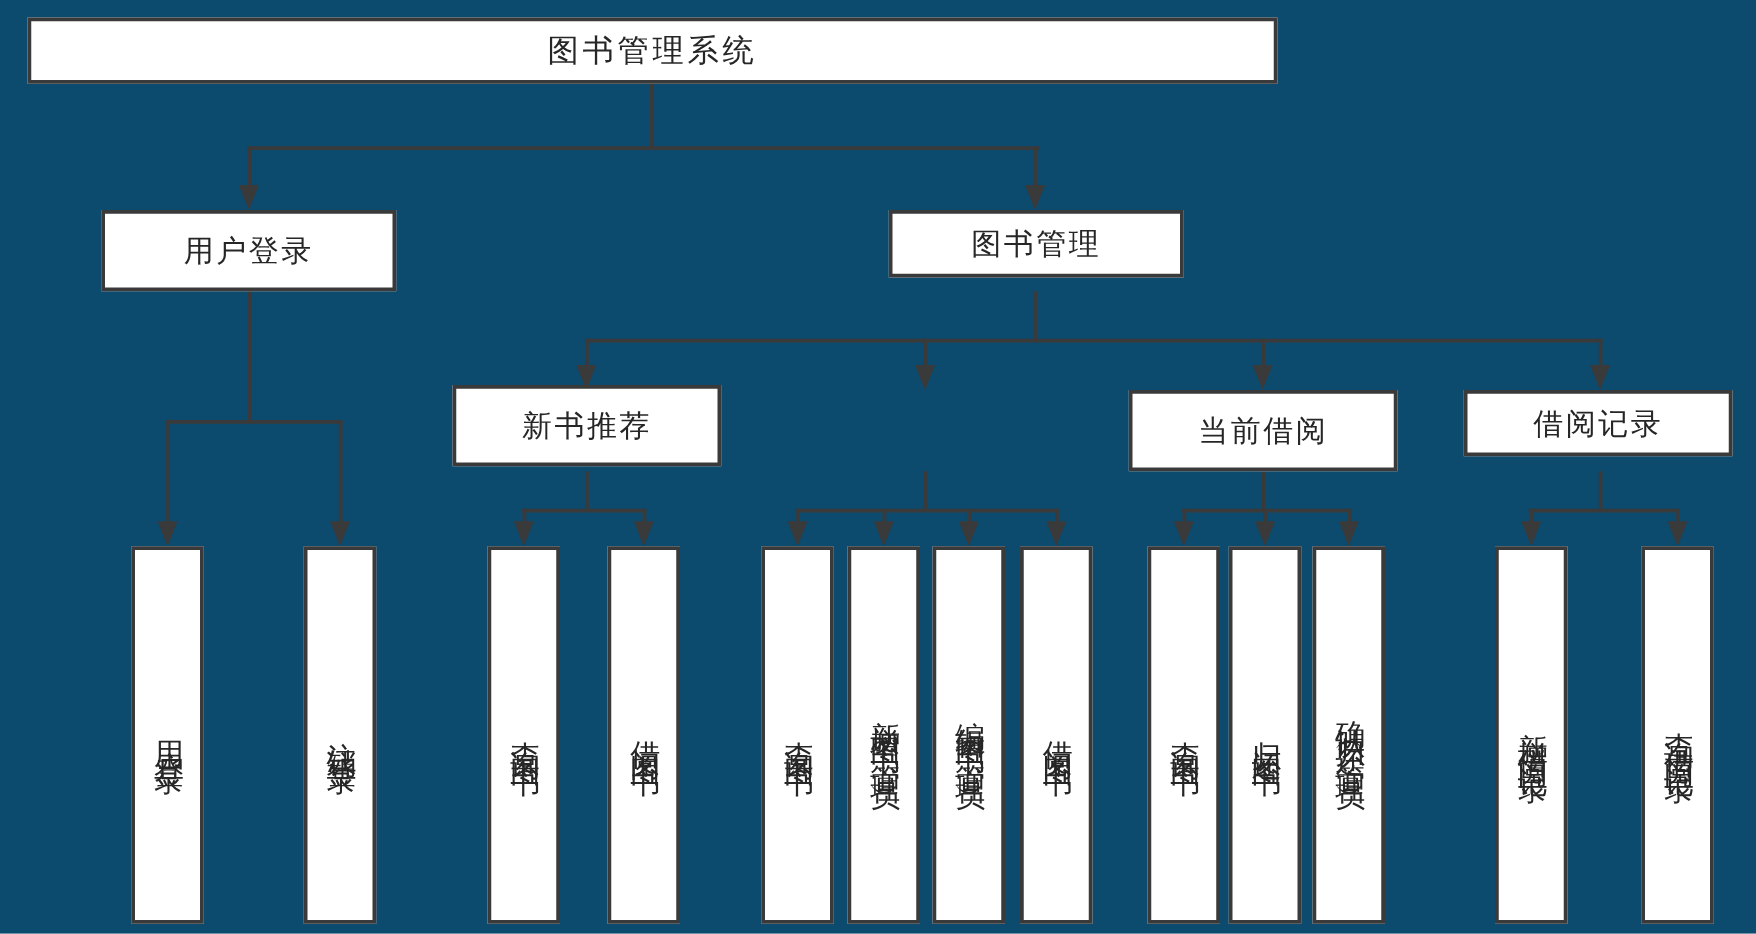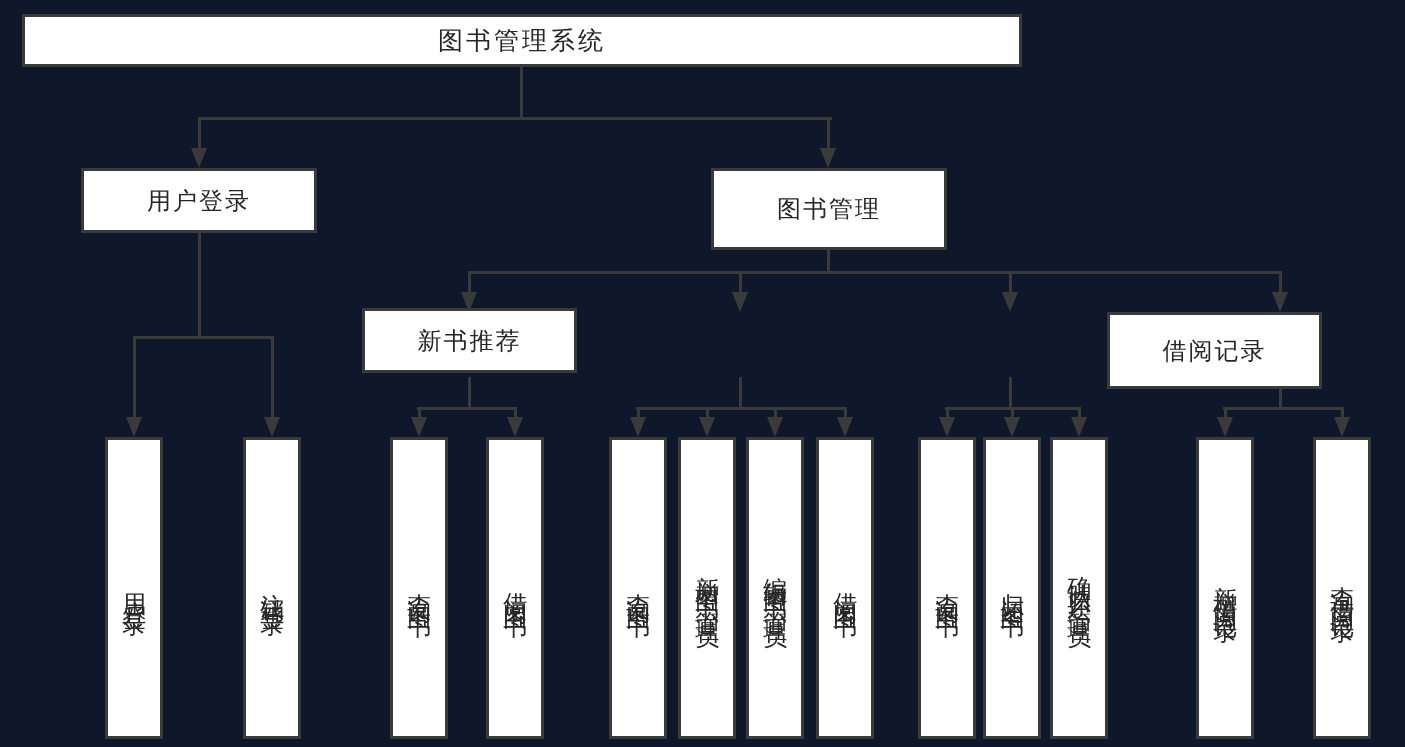--- a/index.html
+++ b/index.html
@@ -1,17 +1,17 @@
 <!DOCTYPE html>
 <html><head>
 <meta charset="utf-8">
 <style>
   html,body{margin:0;padding:0;background:#ffffff;}
   .canvas{
-    position:relative;width:1405px;height:747px;background:#0f172a;
+    position:relative;width:1405px;height:747px;background:#0c4a6e;
     font-family:"Liberation Sans","DejaVu Sans",sans-serif;color:#262626;overflow:hidden;
   }
   .box{
     position:absolute;box-sizing:border-box;border:3px solid #3a3a3a;background:#ffffff;
     display:flex;align-items:center;justify-content:center;text-align:center;
   }
   .box .hlabel{font-size:24px;letter-spacing:2px;color:#262626;white-space:nowrap;}
   .box.root .hlabel{font-size:25px;letter-spacing:3px;}
   .leaf{width:58px;height:302px;top:437px;}
   .vtxt{
@@ -94,28 +94,31 @@
   <div class="ah" style="left:1217px;top:417px"></div>
   <div class="ah" style="left:1334px;top:417px"></div>
 
   <div class="box root" style="left:22px;top:14px;width:1000px;height:53px">
     <span class="hlabel">图书管理系统</span>
   </div>
 
   <div class="box" style="left:81px;top:168px;width:236px;height:65px">
     <span class="hlabel">用户登录</span>
   </div>
-  <div class="box" style="left:711px;top:168px;width:236px;height:82px">
+  <div class="box" style="left:711px;top:168px;width:236px;height:54px">
     <span class="hlabel">图书管理</span>
   </div>
 
   <div class="box" style="left:362px;top:308px;width:215px;height:65px">
     <span class="hlabel">新书推荐</span>
   </div>
-  <div class="box" style="left:1107px;top:312px;width:215px;height:77px">
+  <div class="box" style="left:903px;top:312px;width:215px;height:65px">
+    <span class="hlabel">当前借阅</span>
+  </div>
+  <div class="box" style="left:1171px;top:312px;width:215px;height:53px">
     <span class="hlabel">借阅记录</span>
   </div>
 
   <div class="box leaf" style="left:105px">
     <span class="vtxt">用户登录</span>
   </div>
   <div class="box leaf" style="left:243px">
     <span class="vtxt">注销登录</span>
   </div>
 

